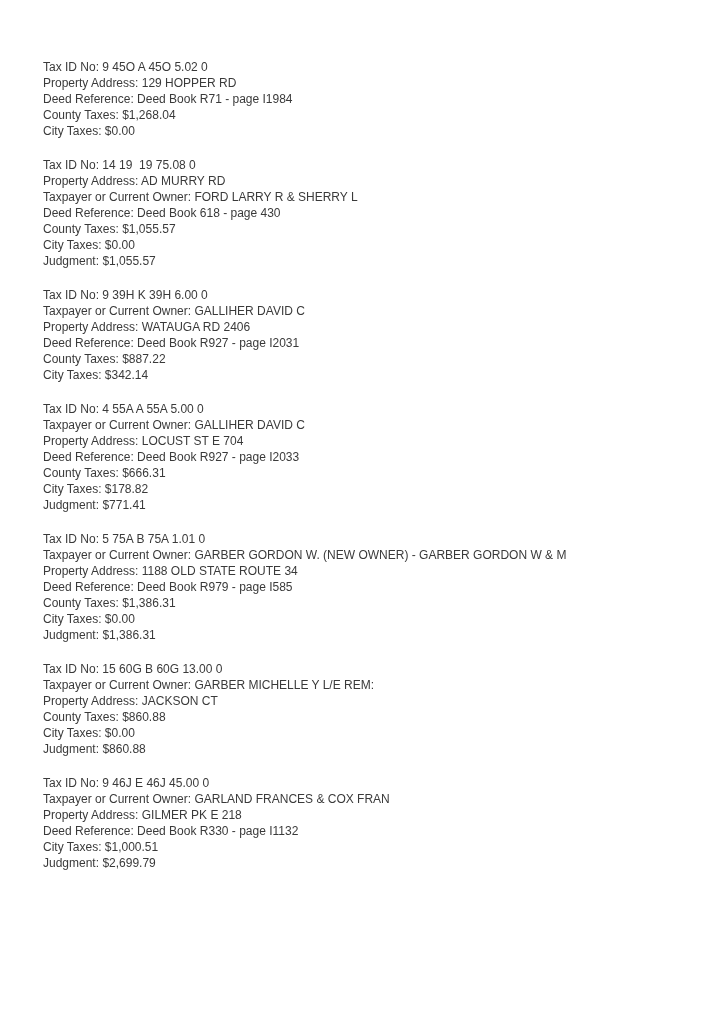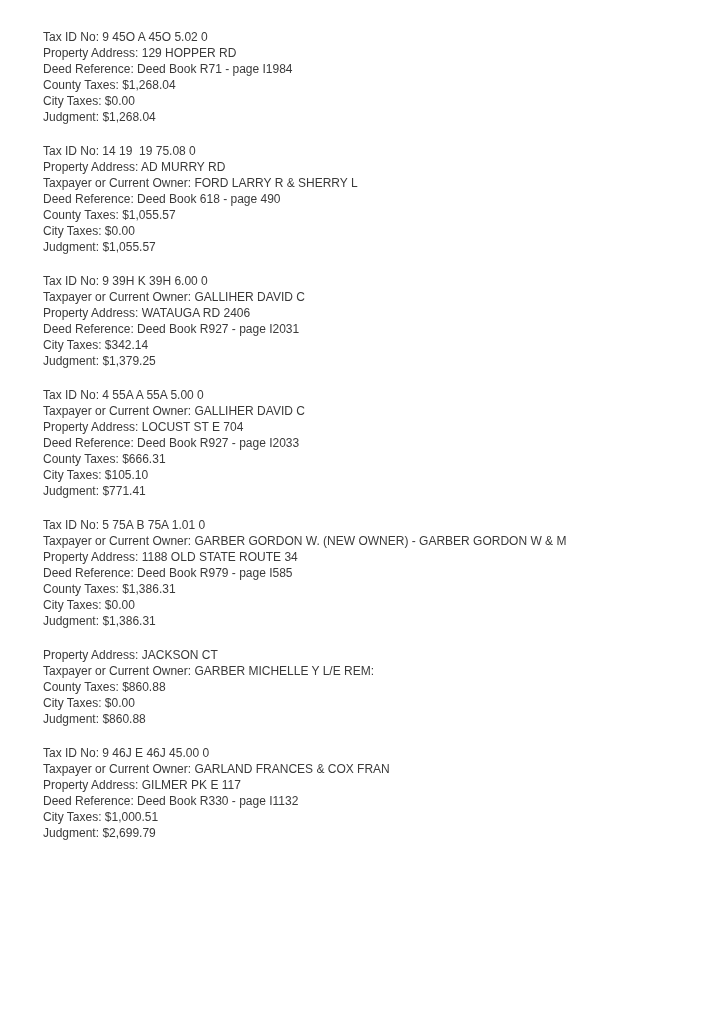--- a/index.html
+++ b/index.html
@@ -13,21 +13,21 @@
     overflow: hidden;
     font-family: "Liberation Sans", "DejaVu Sans", sans-serif;
     font-size: 12px;
     color: #3a3a3a;
     -webkit-font-smoothing: antialiased;
   }
   .page {
     box-sizing: border-box;
     width: 724px;
     height: 1023px;
-    padding: 29px 40px 0 43px;
+    padding: 59px 40px 0 43px;
     background: #ffffff;
   }
   .record {
     margin: 0 0 18px 0;
   }
   .line {
     margin: 0;
     padding: 0;
     line-height: 16px;
     white-space: pre-wrap;
@@ -40,72 +40,72 @@
 <body>
 
 <main class="page">
   <div id="records">
   <section class="record">
     <p class="line"><span class="lbl">Tax ID No:</span> <span class="val">9 45O A 45O 5.02 0</span></p>
     <p class="line"><span class="lbl">Property Address:</span> <span class="val">129 HOPPER RD</span></p>
     <p class="line"><span class="lbl">Deed Reference:</span> <span class="val">Deed Book R71 - page I1984</span></p>
     <p class="line"><span class="lbl">County Taxes:</span> <span class="val">$1,268.04</span></p>
     <p class="line"><span class="lbl">City Taxes:</span> <span class="val">$0.00</span></p>
-    <p class="line"><span class="lbl">Judgment:</span> <span class="val">$1,268.04</span></p>
   </section>
 
   <section class="record">
     <p class="line"><span class="lbl">Tax ID No:</span> <span class="val">14 19  19 75.08 0</span></p>
     <p class="line"><span class="lbl">Property Address:</span> <span class="val">AD MURRY RD</span></p>
     <p class="line"><span class="lbl">Taxpayer or Current Owner:</span> <span class="val">FORD LARRY R &amp; SHERRY L</span></p>
-    <p class="line"><span class="lbl">Deed Reference:</span> <span class="val">Deed Book 618 - page 490</span></p>
+    <p class="line"><span class="lbl">Deed Reference:</span> <span class="val">Deed Book 618 - page 430</span></p>
     <p class="line"><span class="lbl">County Taxes:</span> <span class="val">$1,055.57</span></p>
     <p class="line"><span class="lbl">City Taxes:</span> <span class="val">$0.00</span></p>
     <p class="line"><span class="lbl">Judgment:</span> <span class="val">$1,055.57</span></p>
   </section>
 
   <section class="record">
     <p class="line"><span class="lbl">Tax ID No:</span> <span class="val">9 39H K 39H 6.00 0</span></p>
     <p class="line"><span class="lbl">Taxpayer or Current Owner:</span> <span class="val">GALLIHER DAVID C</span></p>
     <p class="line"><span class="lbl">Property Address:</span> <span class="val">WATAUGA RD 2406</span></p>
     <p class="line"><span class="lbl">Deed Reference:</span> <span class="val">Deed Book R927 - page I2031</span></p>
+    <p class="line"><span class="lbl">County Taxes:</span> <span class="val">$887.22</span></p>
     <p class="line"><span class="lbl">City Taxes:</span> <span class="val">$342.14</span></p>
-    <p class="line"><span class="lbl">Judgment:</span> <span class="val">$1,379.25</span></p>
   </section>
 
   <section class="record">
     <p class="line"><span class="lbl">Tax ID No:</span> <span class="val">4 55A A 55A 5.00 0</span></p>
     <p class="line"><span class="lbl">Taxpayer or Current Owner:</span> <span class="val">GALLIHER DAVID C</span></p>
     <p class="line"><span class="lbl">Property Address:</span> <span class="val">LOCUST ST E 704</span></p>
     <p class="line"><span class="lbl">Deed Reference:</span> <span class="val">Deed Book R927 - page I2033</span></p>
     <p class="line"><span class="lbl">County Taxes:</span> <span class="val">$666.31</span></p>
-    <p class="line"><span class="lbl">City Taxes:</span> <span class="val">$105.10</span></p>
+    <p class="line"><span class="lbl">City Taxes:</span> <span class="val">$178.82</span></p>
     <p class="line"><span class="lbl">Judgment:</span> <span class="val">$771.41</span></p>
   </section>
 
   <section class="record">
     <p class="line"><span class="lbl">Tax ID No:</span> <span class="val">5 75A B 75A 1.01 0</span></p>
     <p class="line"><span class="lbl">Taxpayer or Current Owner:</span> <span class="val">GARBER GORDON W. (NEW OWNER) - GARBER GORDON W &amp; M</span></p>
     <p class="line"><span class="lbl">Property Address:</span> <span class="val">1188 OLD STATE ROUTE 34</span></p>
     <p class="line"><span class="lbl">Deed Reference:</span> <span class="val">Deed Book R979 - page I585</span></p>
     <p class="line"><span class="lbl">County Taxes:</span> <span class="val">$1,386.31</span></p>
     <p class="line"><span class="lbl">City Taxes:</span> <span class="val">$0.00</span></p>
     <p class="line"><span class="lbl">Judgment:</span> <span class="val">$1,386.31</span></p>
   </section>
 
   <section class="record">
+    <p class="line"><span class="lbl">Tax ID No:</span> <span class="val">15 60G B 60G 13.00 0</span></p>
+    <p class="line"><span class="lbl">Taxpayer or Current Owner:</span> <span class="val">GARBER MICHELLE Y L/E REM:</span></p>
     <p class="line"><span class="lbl">Property Address:</span> <span class="val">JACKSON CT</span></p>
-    <p class="line"><span class="lbl">Taxpayer or Current Owner:</span> <span class="val">GARBER MICHELLE Y L/E REM:</span></p>
     <p class="line"><span class="lbl">County Taxes:</span> <span class="val">$860.88</span></p>
     <p class="line"><span class="lbl">City Taxes:</span> <span class="val">$0.00</span></p>
     <p class="line"><span class="lbl">Judgment:</span> <span class="val">$860.88</span></p>
   </section>
 
   <section class="record">
     <p class="line"><span class="lbl">Tax ID No:</span> <span class="val">9 46J E 46J 45.00 0</span></p>
     <p class="line"><span class="lbl">Taxpayer or Current Owner:</span> <span class="val">GARLAND FRANCES &amp; COX FRAN</span></p>
-    <p class="line"><span class="lbl">Property Address:</span> <span class="val">GILMER PK E 117</span></p>
+    <p class="line"><span class="lbl">Property Address:</span> <span class="val">GILMER PK E 218</span></p>
     <p class="line"><span class="lbl">Deed Reference:</span> <span class="val">Deed Book R330 - page I1132</span></p>
     <p class="line"><span class="lbl">City Taxes:</span> <span class="val">$1,000.51</span></p>
     <p class="line"><span class="lbl">Judgment:</span> <span class="val">$2,699.79</span></p>
   </section>
 </div>
 </main>
 
 </body></html>

